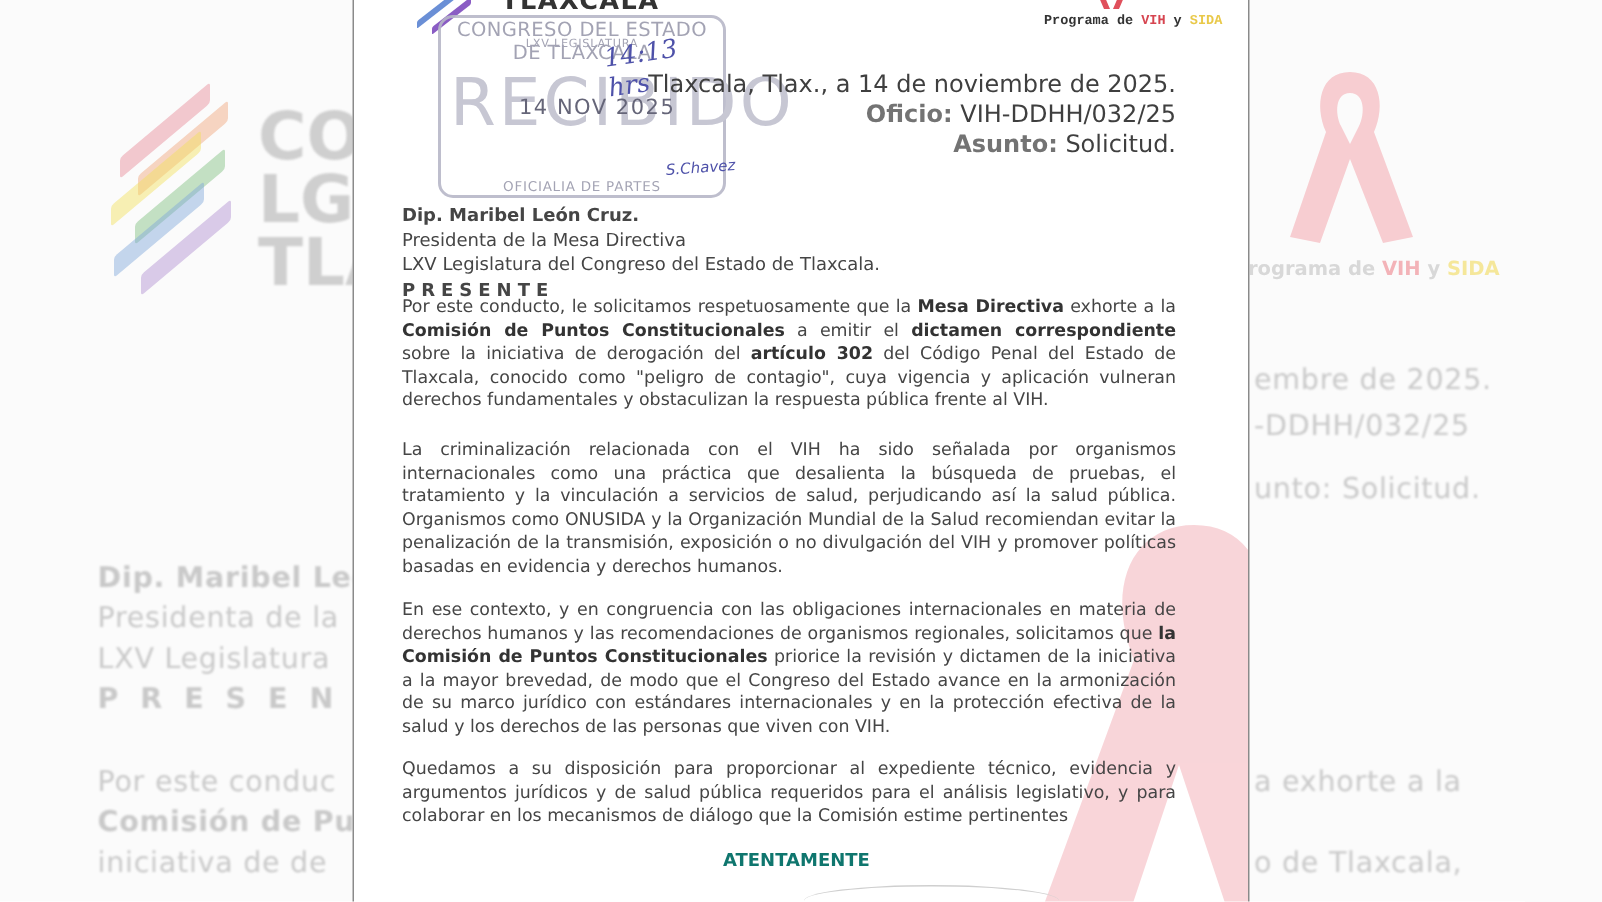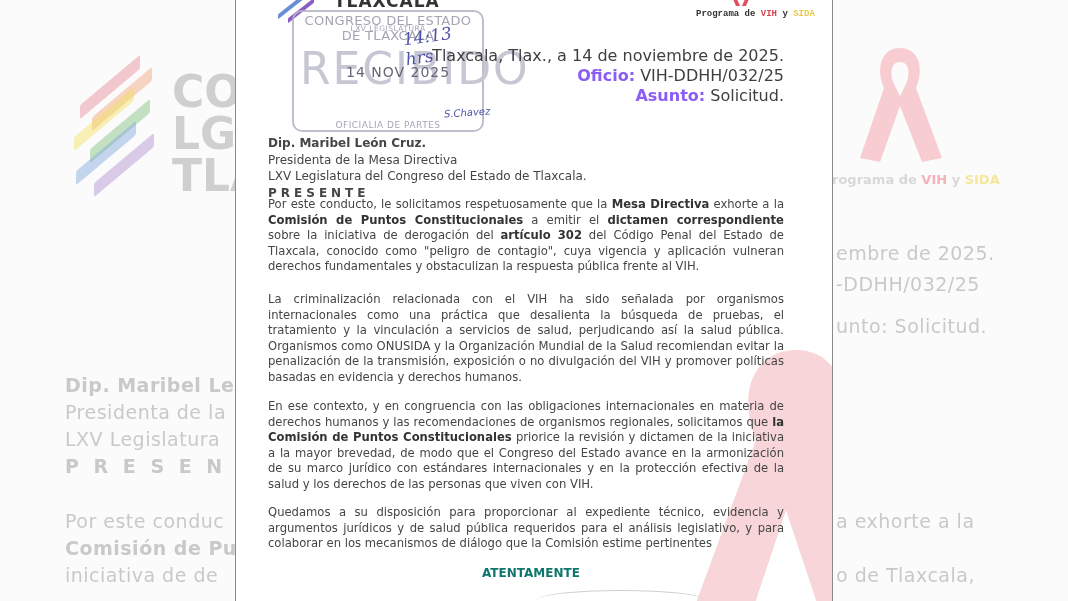--- a/index.html
+++ b/index.html
@@ -44,21 +44,21 @@
   }
   .stamp .s1 { position: absolute; top: 1px; left: 0; right: 0; text-align: center; font-size: 13px; letter-spacing: .3px; }
   .stamp .s2 { position: absolute; top: 12px; left: 0; right: 0; text-align: center; font-size: 7.5px; letter-spacing: .5px; }
   .stamp .big { position: absolute; top: 22px; left: 6px; font-size: 44px; font-weight: normal; letter-spacing: 2px; color: #c1c1cf; line-height: 70px; }
   .stamp .date { position: absolute; top: 52px; left: 52px; font-size: 14px; color: #55556a; letter-spacing: 1px; }
   .stamp .hand { position: absolute; top: 12px; left: 110px; font-size: 17px; color: #3b3fa0; font-style: italic; font-family: "DejaVu Serif", serif; transform: rotate(-8deg); }
   .stamp .sig { position: absolute; top: 95px; left: 150px; font-size: 10px; color: #3b3fa0; font-style: italic; transform: rotate(-4deg); }
   .stamp .foot { position: absolute; bottom: 0px; left: 0; right: 0; text-align: center; font-size: 9px; letter-spacing: .5px; }
 
   .meta { position: absolute; right: 48px; top: 46px; text-align: right; font-size: 16px; line-height: 20px; color: #3f3f3f; }
-  .meta b { font-weight: bold; color: #8b5cf6; margin-top: 28px; }
+  .meta b { font-weight: bold; color: #737373; margin-top: 28px; }
 
   .addressee { position: absolute; left: 32px; top: 135px; font-size: 12px; line-height: 16.5px; color: #454545; }
   .addressee .name { font-weight: bold; }
   .addressee .presente { font-weight: bold; letter-spacing: 4px; }
 
   .body { position: absolute; left: 32px; width: 516px; font-size: 11.6px; line-height: 15.6px; color: #454545; text-align: justify; }
   .body b { font-weight: bold; color: #333; }
   .p1 { top: 197px; }
   .p2 { top: 292px; }
   .p3 { top: 399px; }

